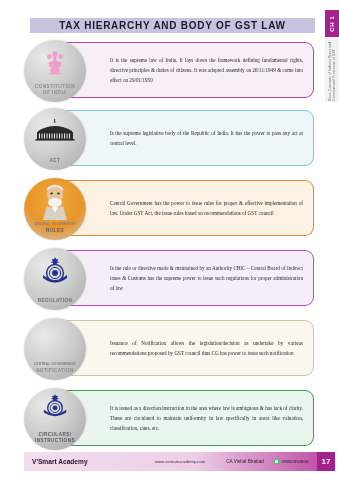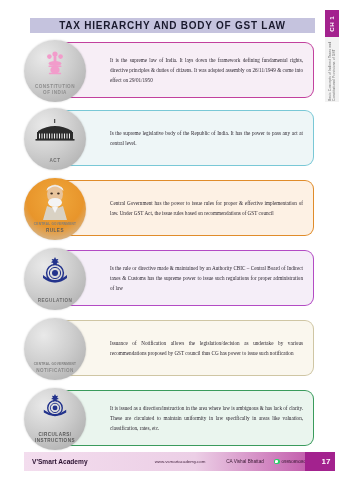--- a/index.html
+++ b/index.html
@@ -119,21 +119,21 @@
     width:5.5px;height:5.5px;border-radius:50%;background:#25d366;
     display:inline-block;position:relative;flex:0 0 auto;
   }
   .footer .wa .dot::after{
     content:"";position:absolute;left:1.4px;top:1.2px;width:2.6px;height:2.6px;
     border-radius:50% 50% 50% 0;background:#ffffff;
   }
   .pagenum{
     position:absolute;right:4px;bottom:9px;width:18px;height:19px;
     background:#a3228e;color:#fff;display:flex;align-items:center;justify-content:center;
-    font-size:8px;font-weight:bold;padding-left:12px;
+    font-size:8px;font-weight:bold;
   }
   svg{display:block;}
 </style>
 </head>
 <body>
 
 <div class="page">
 
   <div class="side-tab">
     <div class="ch-box">

